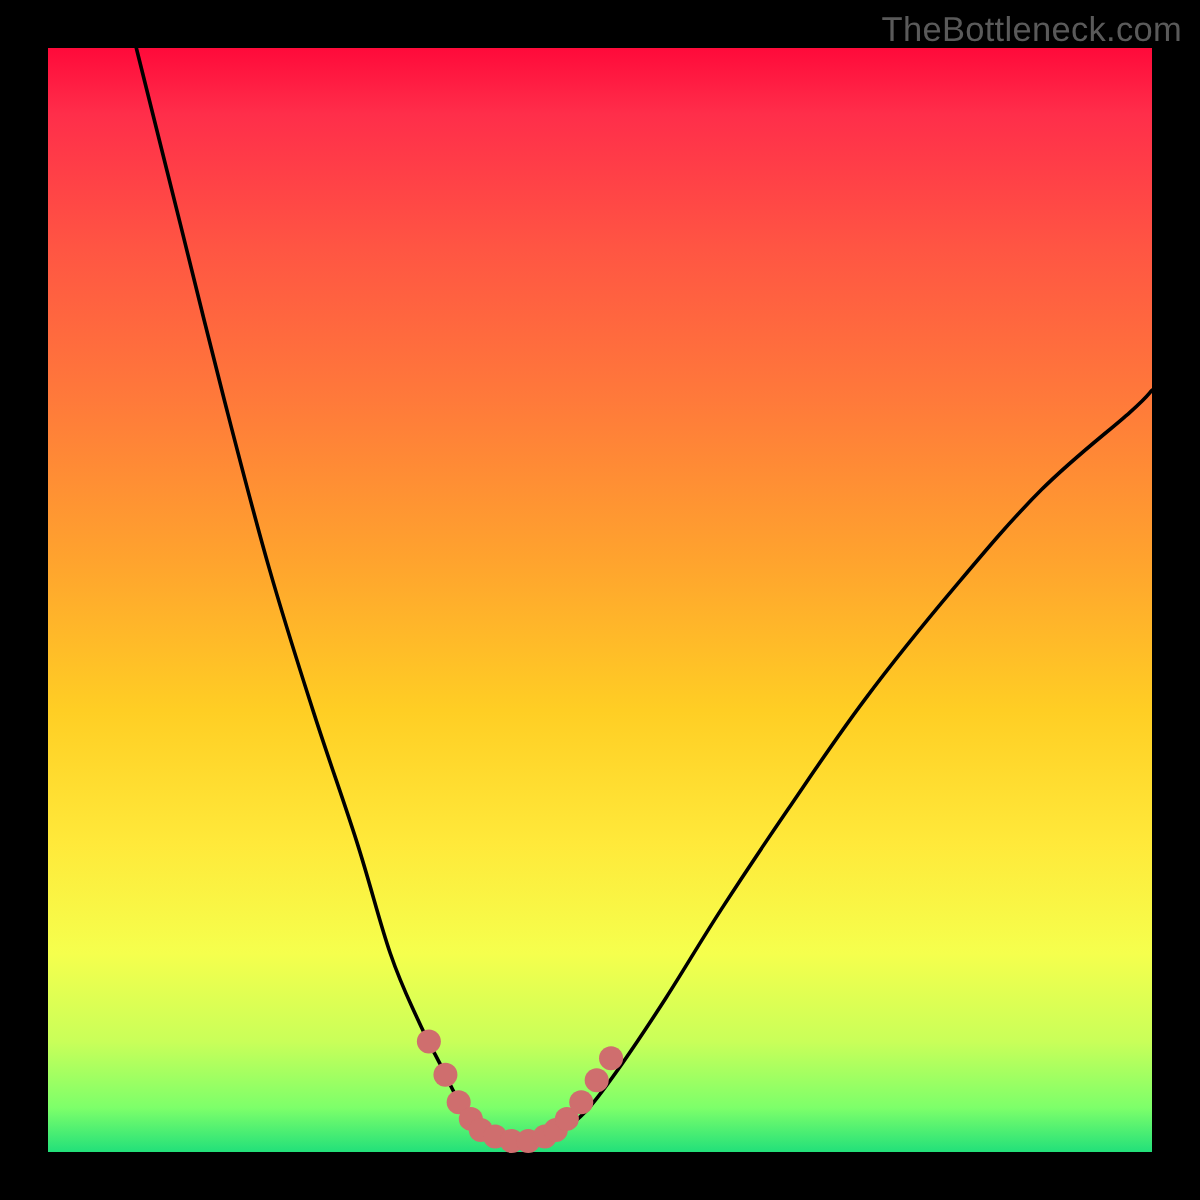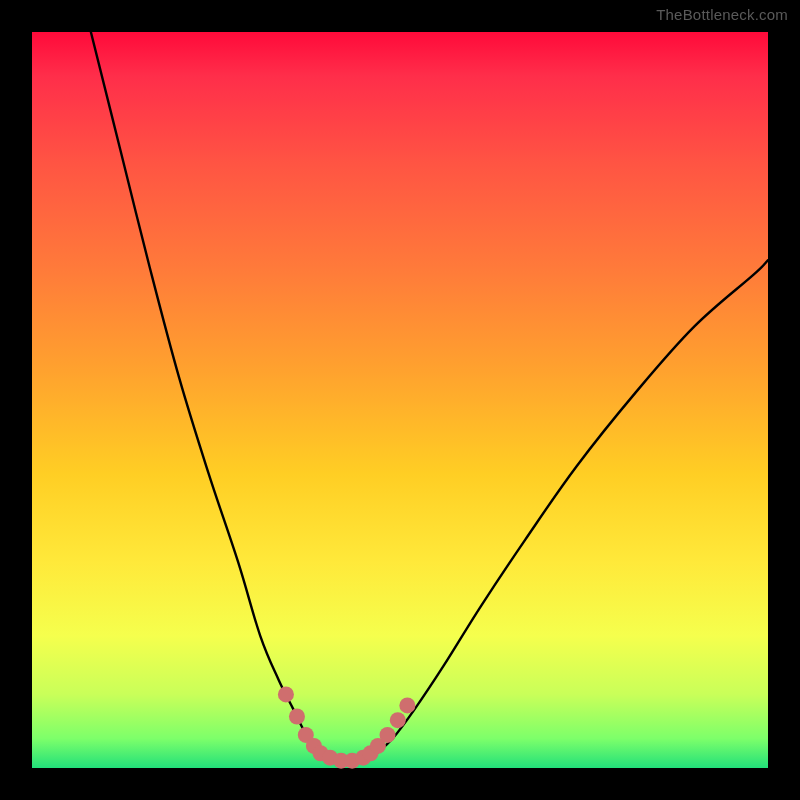--- a/index.html
+++ b/index.html
@@ -39,21 +39,21 @@
       #c9ff59 90%,
       #7dff6a 96%,
       #22e07a 100%
     );
   }
   .watermark {
     position: absolute;
     top: 6px;
     right: 12px;
     color: #5a5a5a;
-    font-size: 15px;
+    font-size: 23px;
     font-family: Arial, sans-serif;
     letter-spacing: 0.2px;
     user-select: none;
   }
   svg.curve {
     position: absolute;
     left: 0;
     top: 0;
     width: 736px;
     height: 736px;

